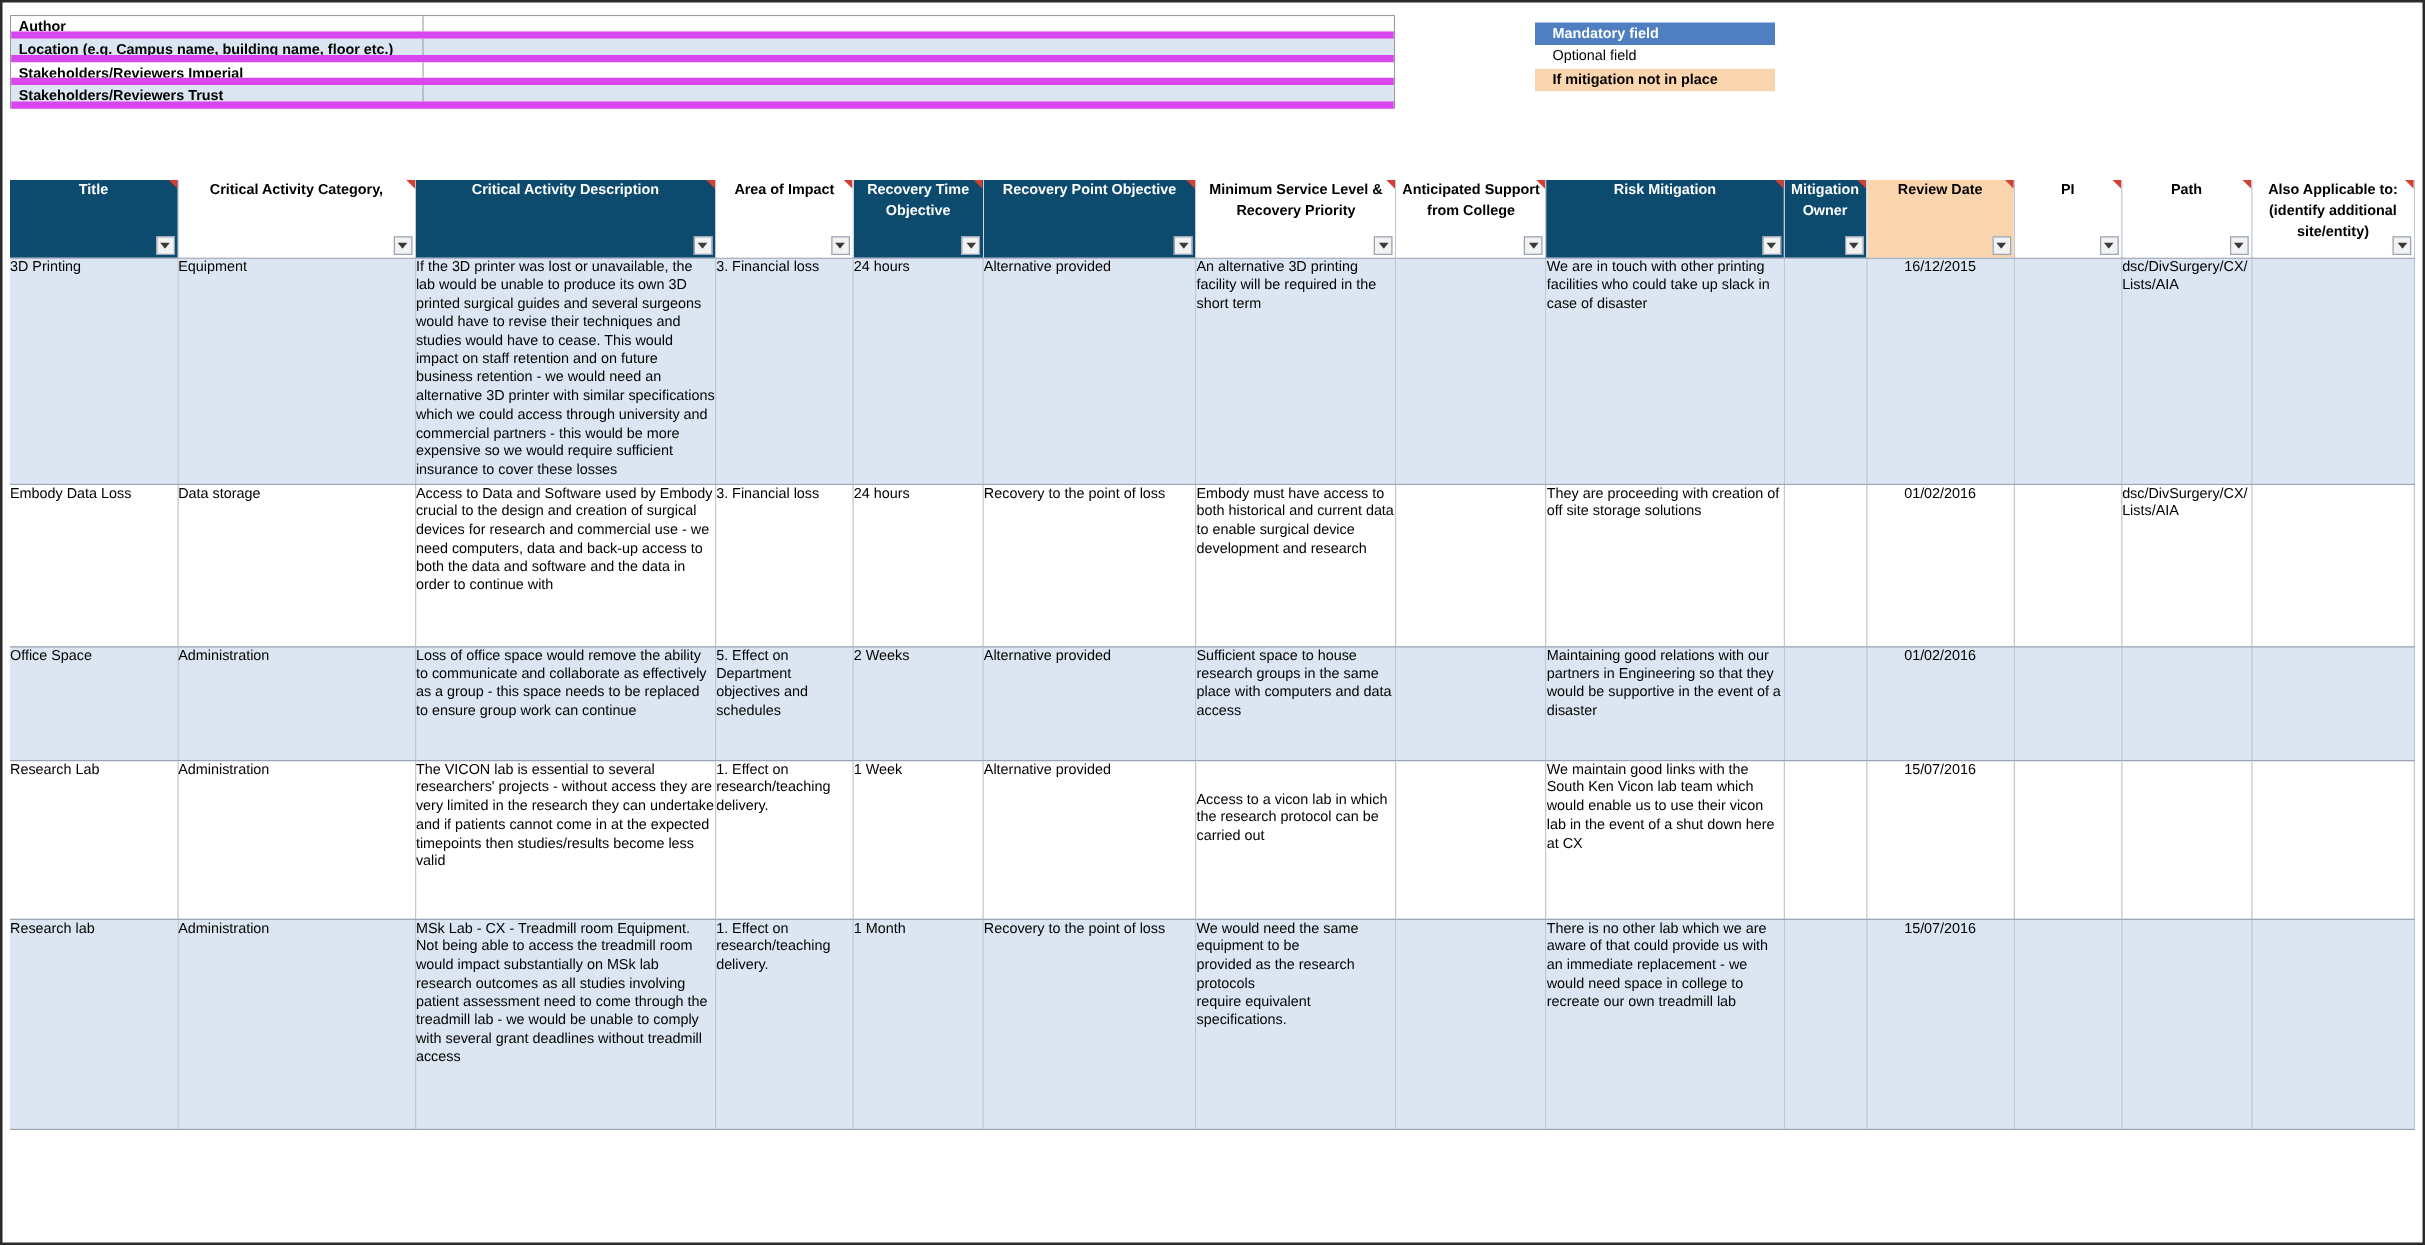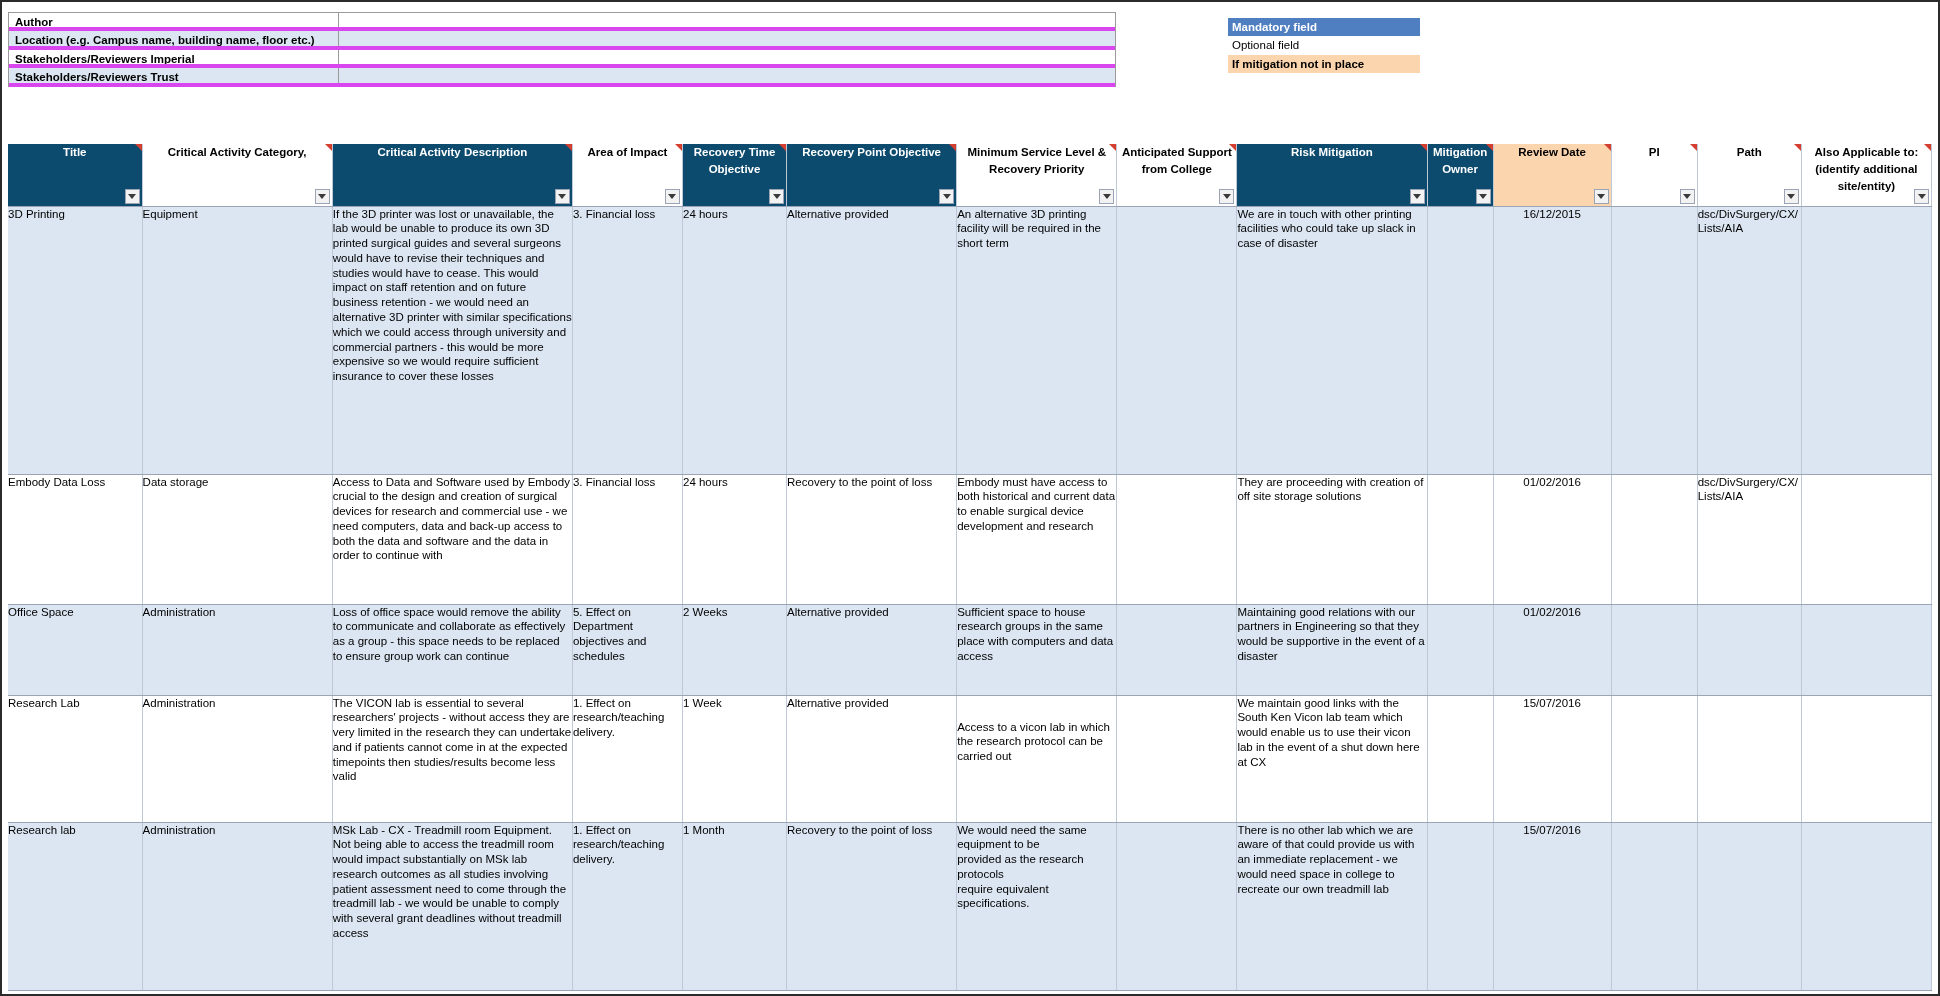--- a/index.html
+++ b/index.html
@@ -22,21 +22,21 @@
     position: absolute;
     left: 8px;
     top: 12px;
     width: 1108px;
     border: 1px solid #9a9a9a;
     border-bottom: none;
   }
   .meta-row {
     display: flex;
     height: 18.4px;
-    border-bottom: 4px solid #d946ef;
+    border-bottom: 6px solid #d946ef;
   }
   .meta-label {
     width: 330px;
     flex: 0 0 330px;
     font-size: 11.5px;
     font-weight: bold;
     color: #000;
     padding: 1px 0 0 6px;
     line-height: 16px;
     white-space: nowrap;
@@ -56,21 +56,21 @@
     position: absolute;
     left: 1228px;
     top: 18px;
     width: 192px;
   }
   .legend-item {
     height: 18.4px;
     line-height: 18.4px;
     font-size: 11.5px;
     font-weight: bold;
-    padding-left: 4px;
+    padding-left: 14px;
     white-space: nowrap;
     overflow: hidden;
   }
   .legend-mandatory { background: #4f7fc1; color: #ffffff; }
   .legend-optional  { background: #ffffff; color: #000000; font-weight: normal; }
   .legend-mitigation{ background: #fbd5ae; color: #000000; }
 
   
   .grid {
     position: absolute;
@@ -327,21 +327,21 @@
               <svg width="8" height="5" viewBox="0 0 8 5">
                 <polygon points="0,0 8,0 4,5" fill="#3a3a3a"></polygon>
               </svg>
             </span>
         </th>
       </tr>
     </thead>
 
     <tbody>
 
-      <tr class="band" style="height:268px">
+      <tr class="band" style="height:181px">
         <td class="dcell">3D Printing</td>
         <td class="dcell">Equipment</td>
         <td class="dcell">If the 3D printer was lost or unavailable, the lab would be unable to produce its own 3D printed surgical guides and several surgeons would have to revise their techniques and studies would have to cease.  This would impact on staff retention and on future business retention - we would need an alternative 3D printer with similar specifications which we could access through university and commercial partners - this would be more expensive so we would require sufficient insurance to cover these losses</td>
         <td class="dcell">3.  Financial loss</td>
         <td class="dcell">24 hours</td>
         <td class="dcell">Alternative provided</td>
         <td class="dcell">An alternative 3D printing facility will be required in the short term</td>
         <td class="dcell"></td>
         <td class="dcell">We are in touch with other printing facilities who could take up slack in case of disaster</td>
         <td class="dcell"></td>

